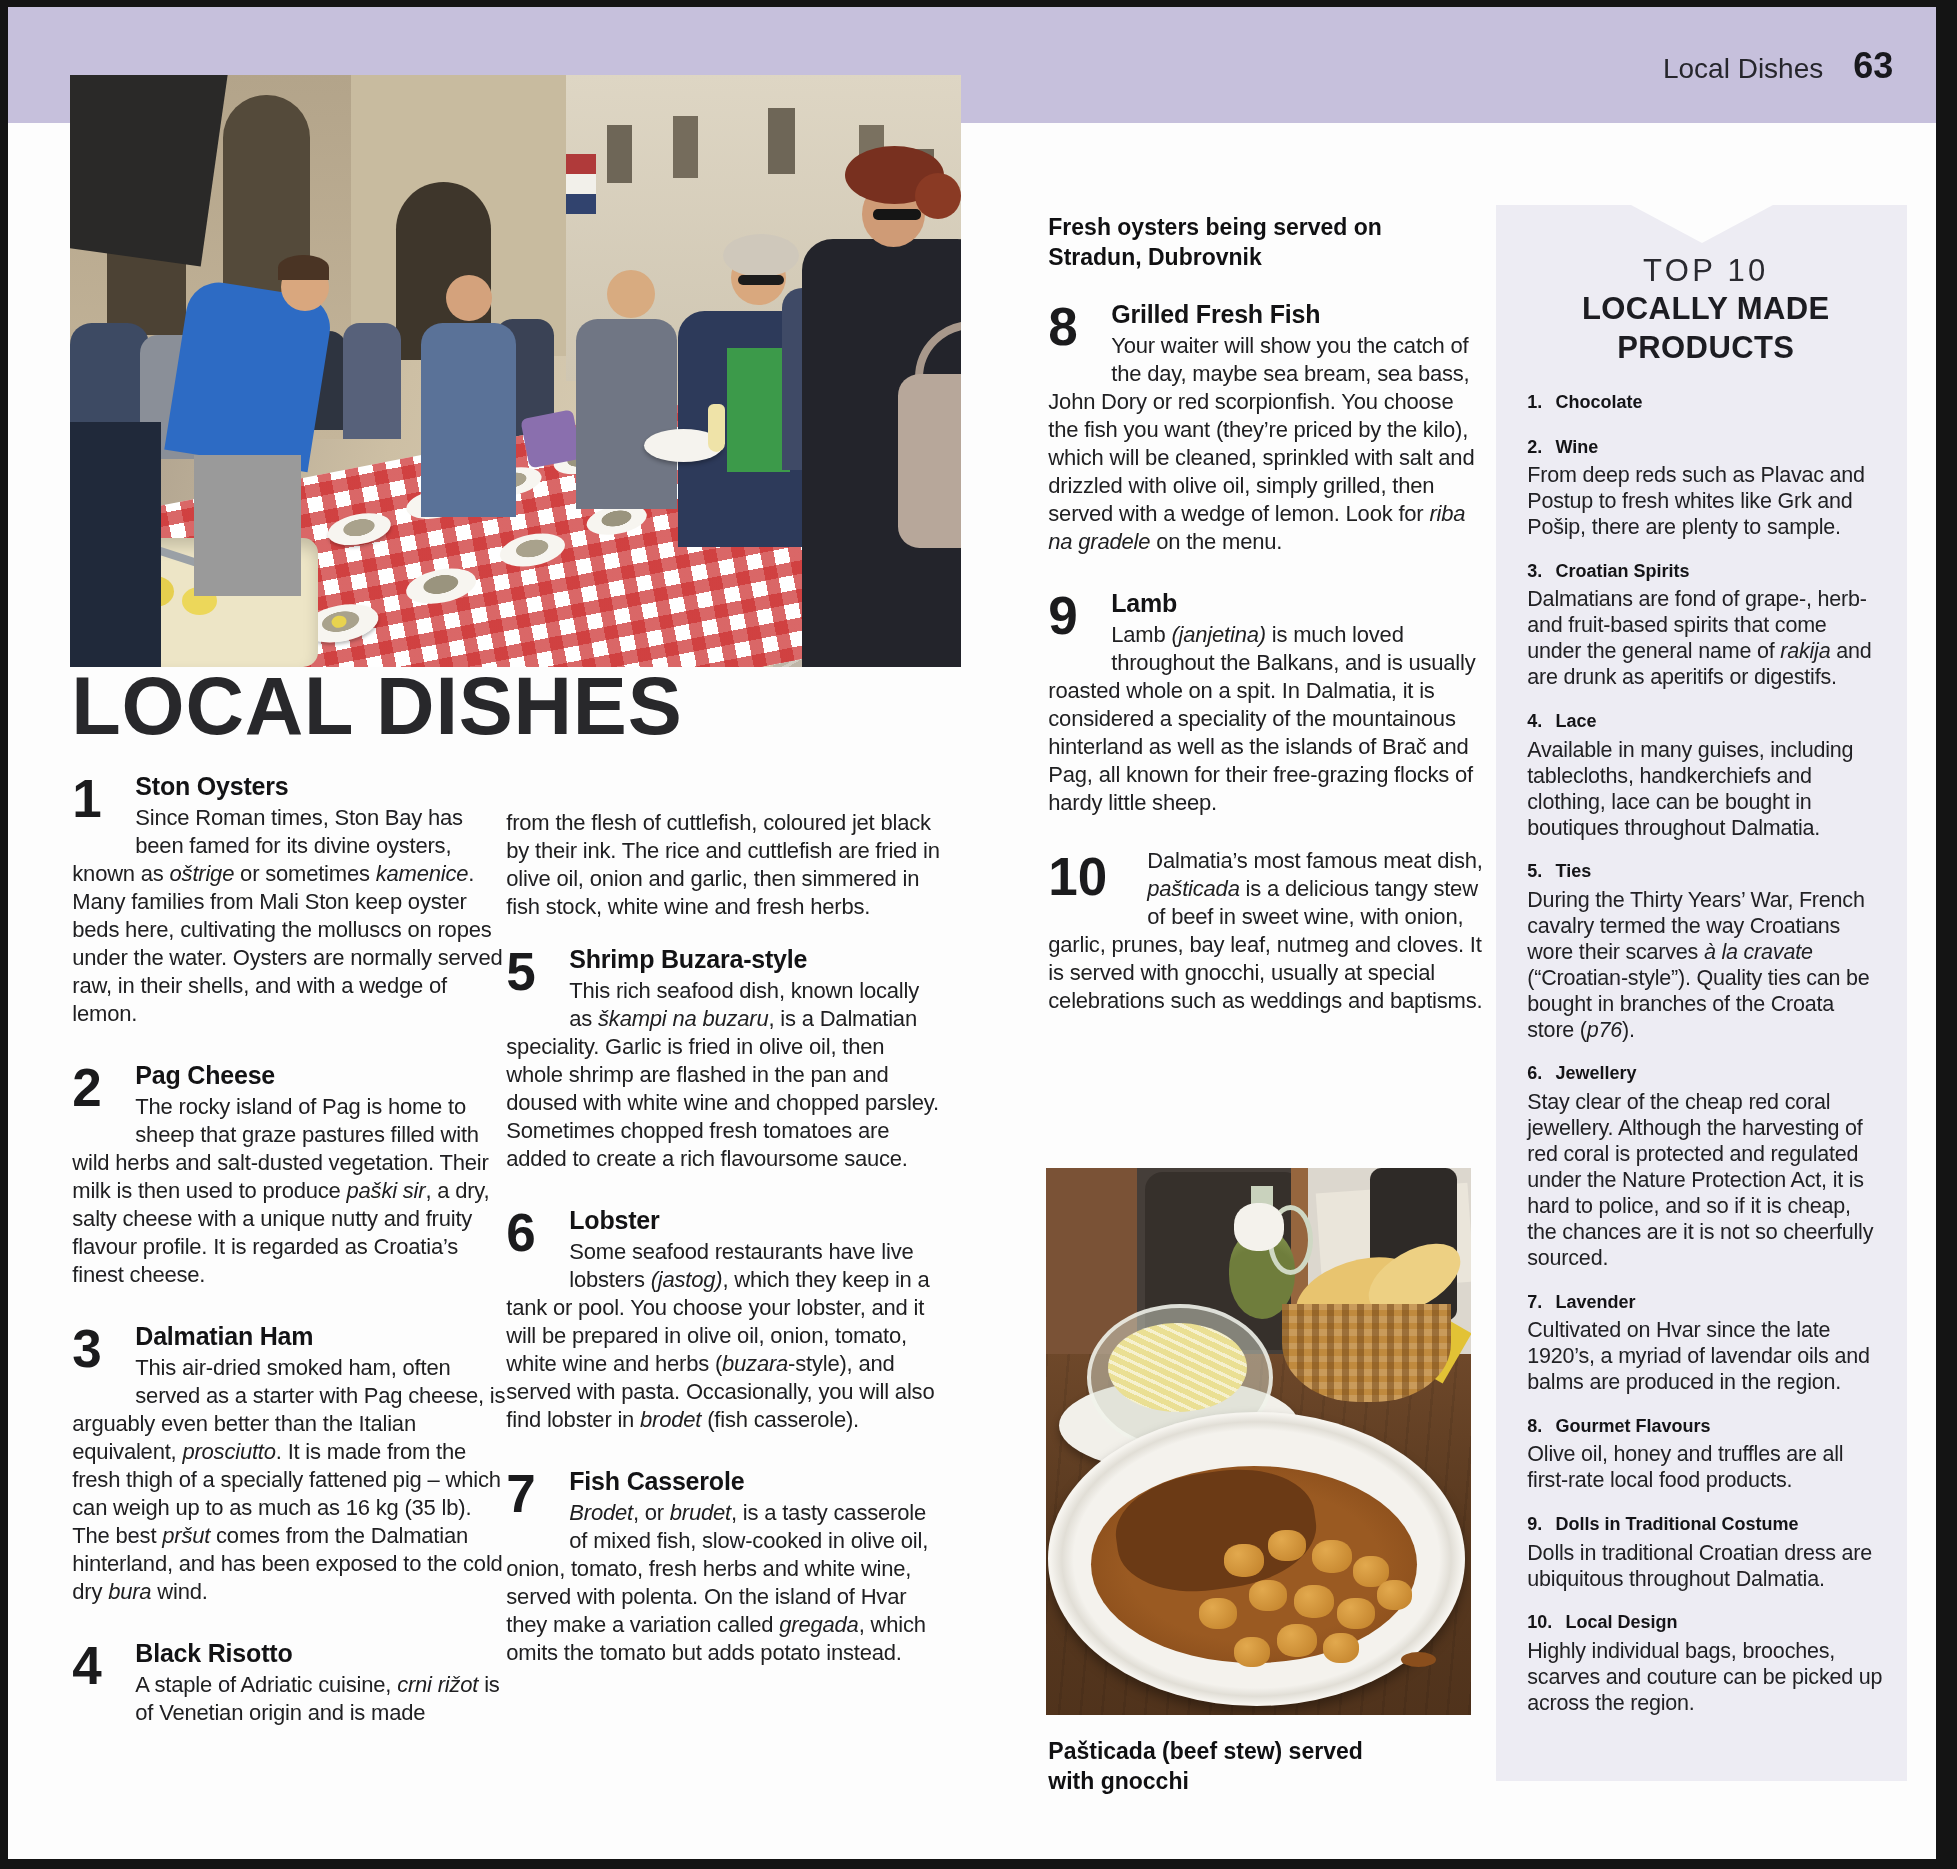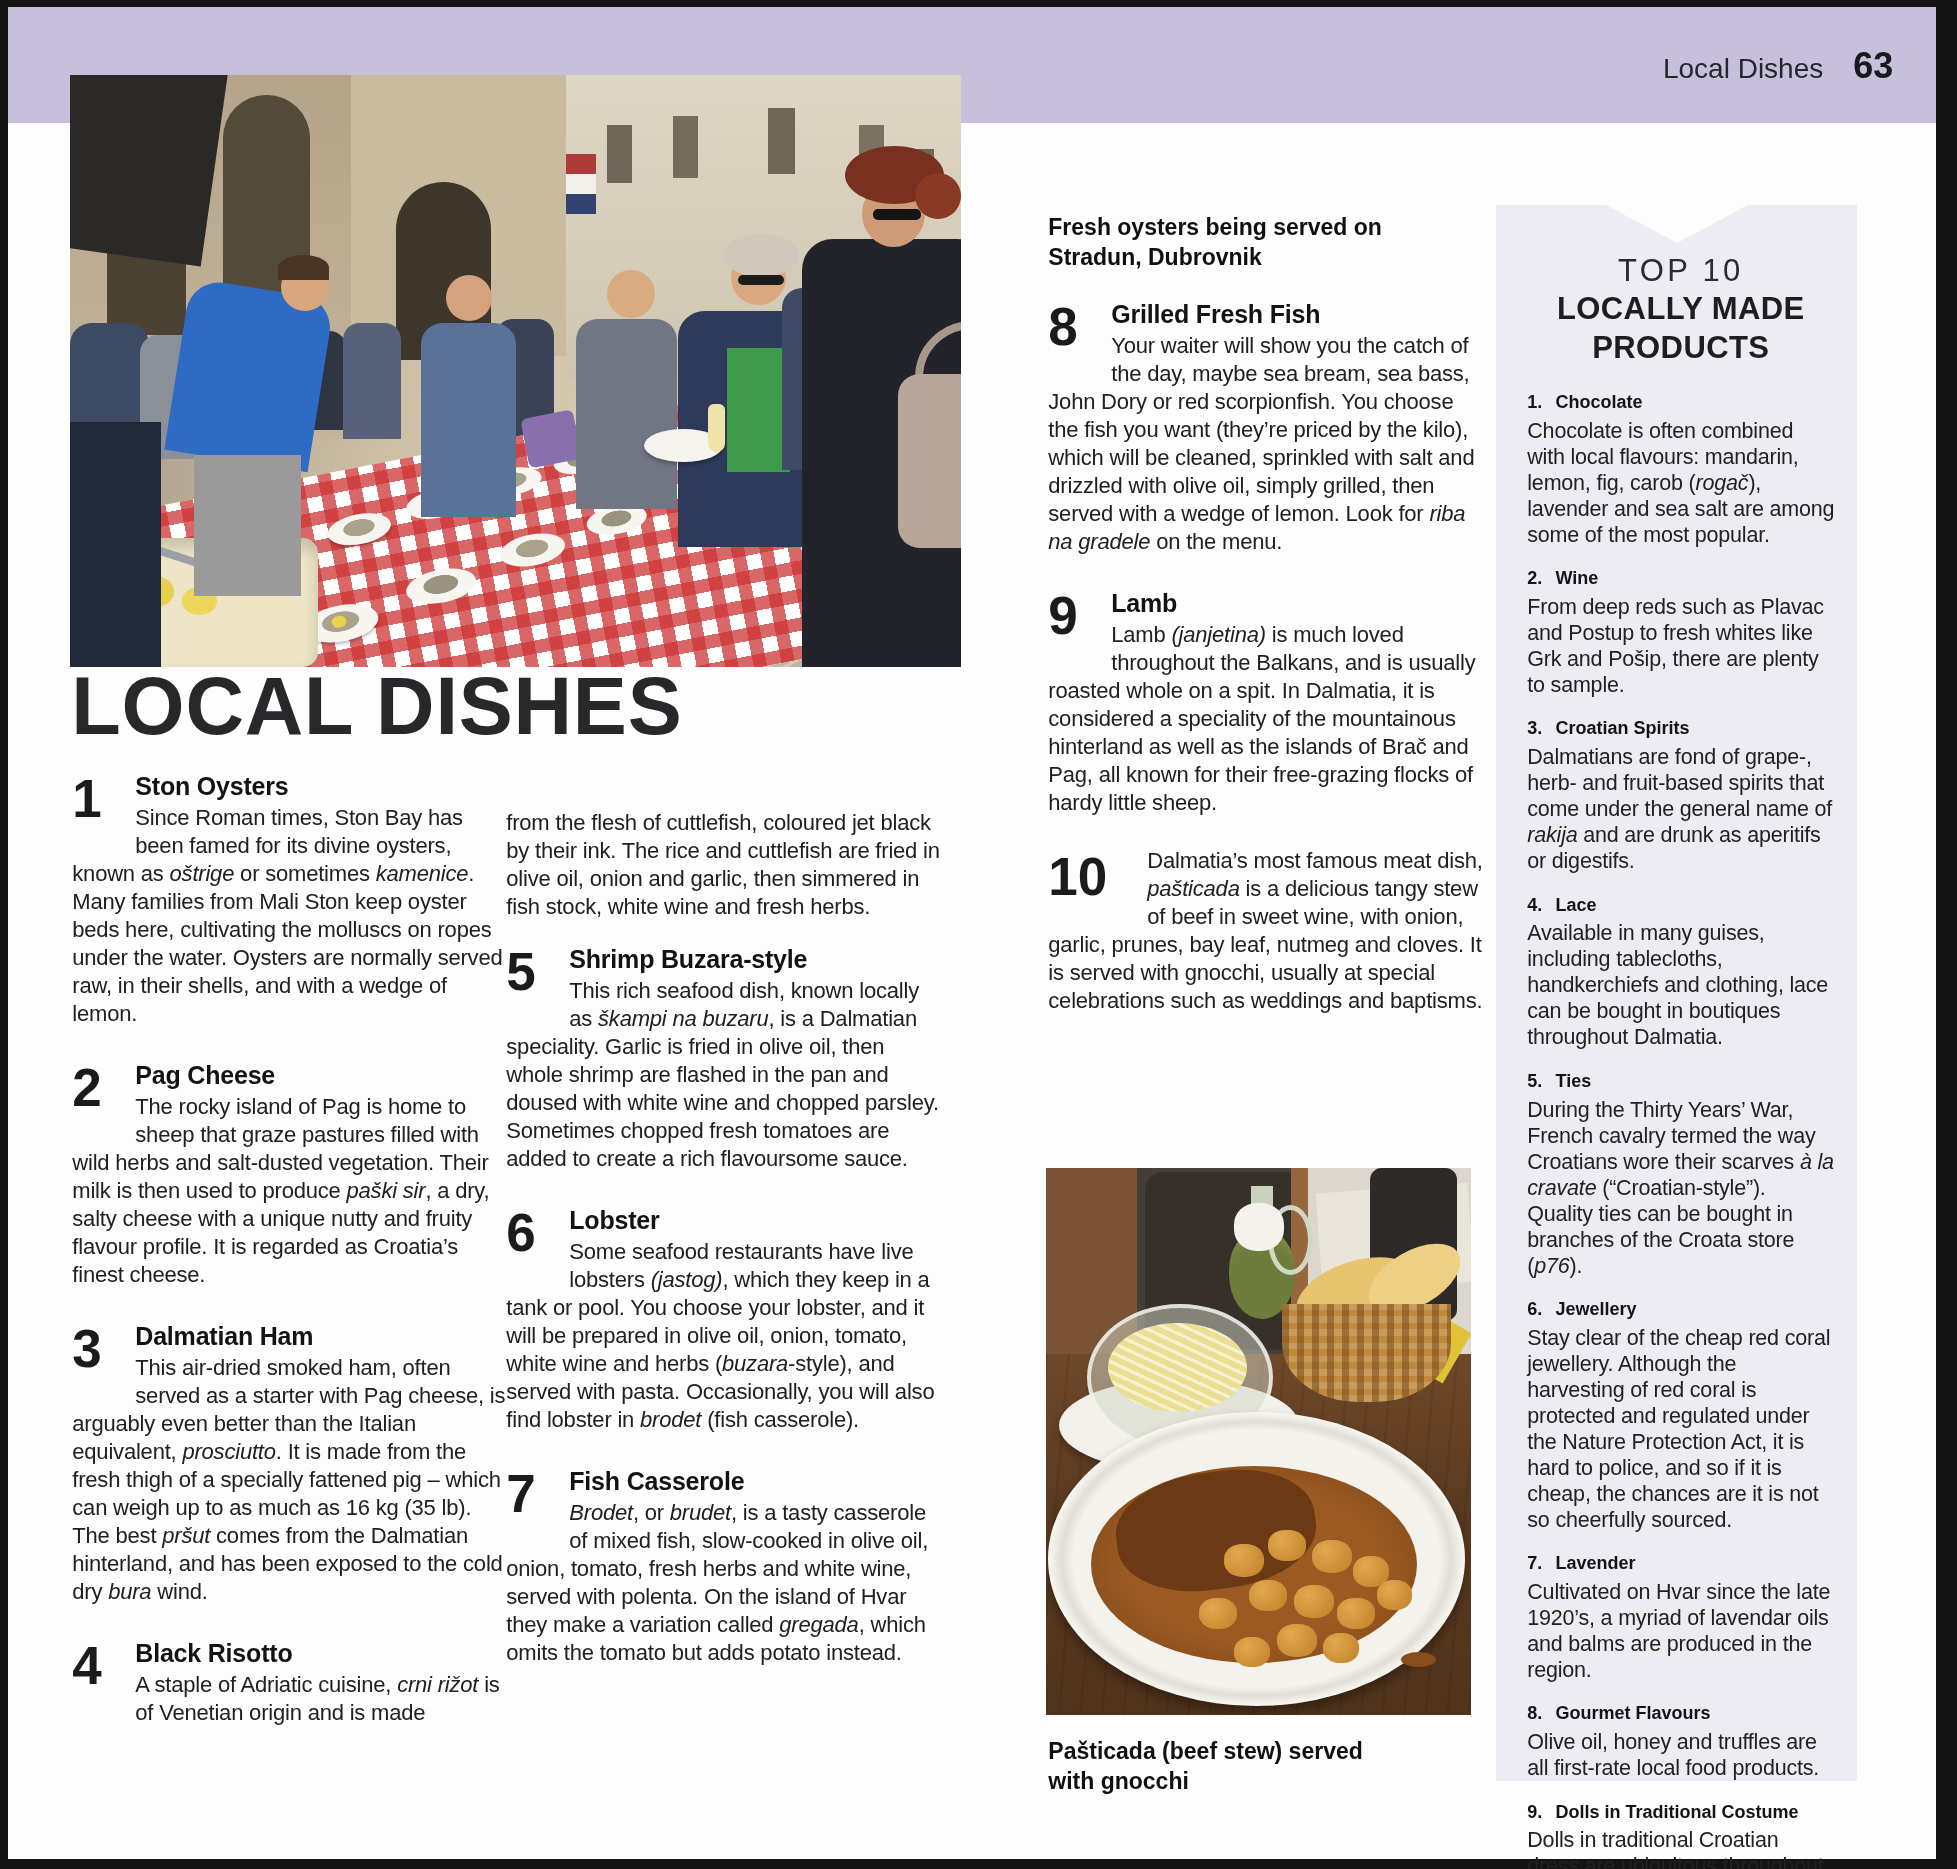--- a/index.html
+++ b/index.html
@@ -24,21 +24,21 @@
   .et,.cont{margin:0;font-size:22px;line-height:28px;letter-spacing:-0.2px;color:#202022;}
   .cont{margin-bottom:21.5px;}
   .photocap{font-weight:700;font-size:23px;line-height:30px;color:#101012;}
   .cap-top{margin:3.3px 0 25px 0;width:388px;}
   .cap-bottom{position:absolute;left:1040px;top:1729px;width:322px;z-index:3;}
   .photo{position:absolute;overflow:hidden;z-index:2;}
   .photo *{position:absolute;}
   .photo1{left:62px;top:68px;width:891px;height:592px;
           background:linear-gradient(105deg,#8f8578 0%,#b3a691 18%,#cdbfa4 40%,#d6cbb2 62%,#cfc3ab 100%);}
   .photo2{left:1038px;top:1161px;width:425px;height:547px;background:#5a3a20;}
-  .sidebar{position:absolute;left:1488px;top:198px;width:361px;height:1576px;background:#edecf3;z-index:1;}
+  .sidebar{position:absolute;left:1488px;top:198px;width:411px;height:1576px;background:#edecf3;z-index:1;}
   .notch{position:absolute;top:0;left:50%;transform:translateX(-50%);width:0;height:0;
          border-left:71px solid transparent;border-right:71px solid transparent;border-top:38px solid #fdfdfd;}
   .sb-inner{padding:48px 23px 0 31px;}
   .sb-top{margin:0;font-size:31px;font-weight:400;letter-spacing:3.3px;text-align:center;color:#2a2a30;}
   .sb-t2{margin:0;font-size:31px;font-weight:700;text-align:center;line-height:39px;color:#1d1d22;letter-spacing:0.4px;}
   .sb-items{margin-top:21.5px;}
   .si{margin-bottom:16.5px;}
   .si h4{margin:0;font-size:18px;line-height:28px;font-weight:700;color:#141417;}
   .si h4 .sn{display:inline-block;margin-right:13.2px;}
   .si p{margin:1.7px 0 0 0;font-size:21.5px;line-height:26px;letter-spacing:-0.2px;color:#212124;}
@@ -237,21 +237,20 @@
 
     <aside class="sidebar">
       <div class="notch"></div>
       <div class="sb-inner">
         <p class="sb-top">TOP 10</p>
         <p class="sb-t2">LOCALLY MADE</p>
         <p class="sb-t2">PRODUCTS</p>
         <div class="sb-items">
           <div class="si">
             <h4><span class="sn">1.</span><span>Chocolate</span></h4>
-            <p>Chocolate is often combined with local flavours: mandarin, lemon, fig, carob (<i>rogač</i>), lavender and sea salt are among some of the most popular.</p>
           </div>
           <div class="si">
             <h4><span class="sn">2.</span><span>Wine</span></h4>
             <p>From deep reds such as Plavac and Postup to fresh whites like Grk and Pošip, there are plenty to sample.</p>
           </div>
           <div class="si">
             <h4><span class="sn">3.</span><span>Croatian Spirits</span></h4>
             <p>Dalmatians are fond of grape-, herb- and fruit-based spirits that come under the general name of <i>rakija</i> and are drunk as aperitifs or digestifs.</p>
           </div>
           <div class="si">

